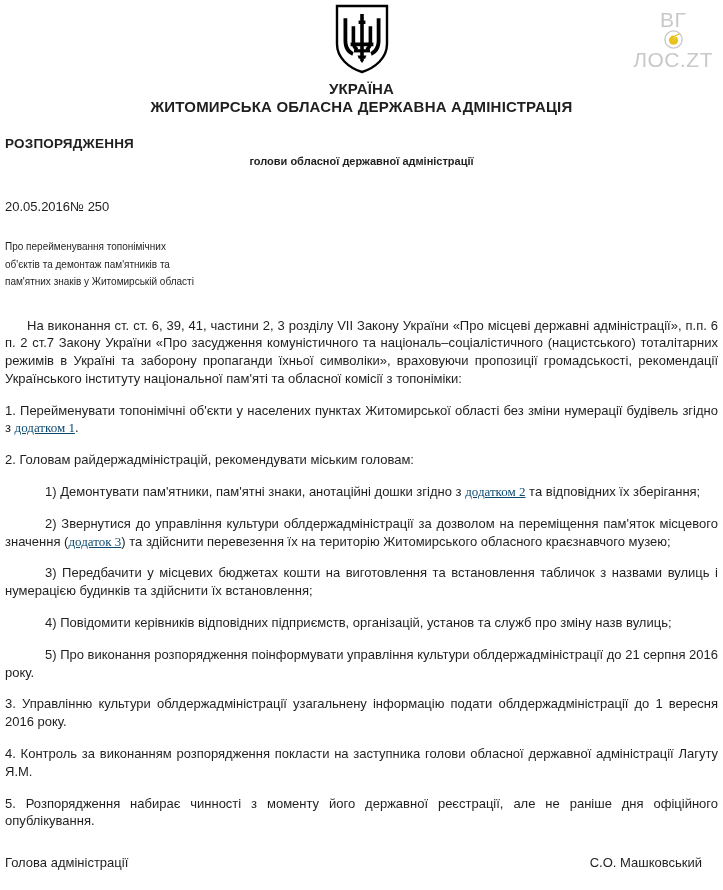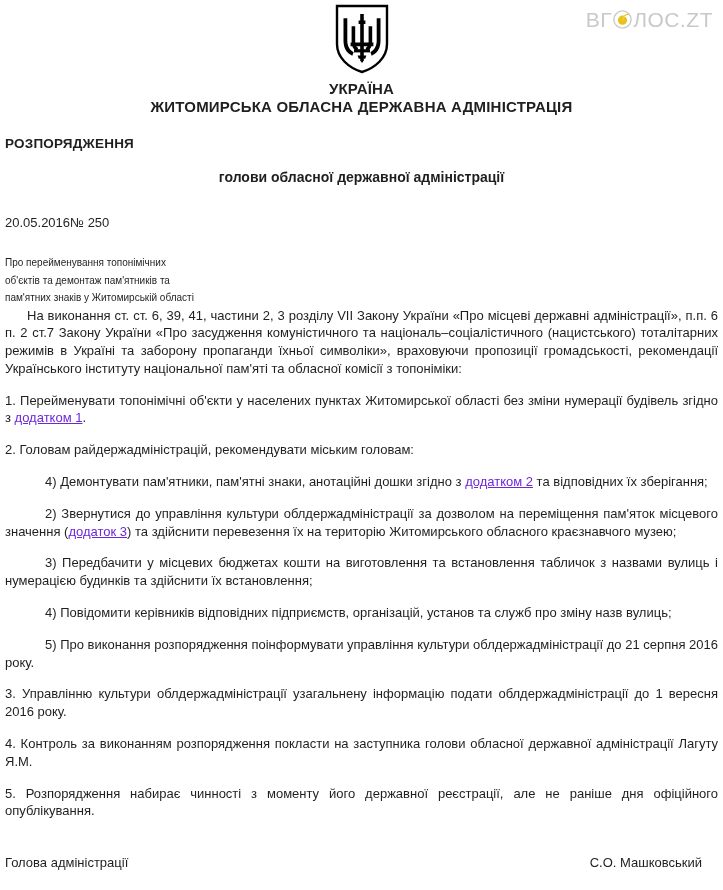--- a/index.html
+++ b/index.html
@@ -31,20 +31,21 @@
     position: absolute;
     top: 9px;
     right: 10px;
     display: flex;
     align-items: center;
     font-family: "Liberation Sans", "DejaVu Sans", sans-serif;
     font-size: 21px;
     letter-spacing: 0.5px;
     color: #c9c9c9;
     user-select: none;
+    flex-direction: column;
   }
   .wm-part { line-height: 1; }
   .wm-dot {
     display: inline-block;
     position: relative;
     width: 19px;
     height: 19px;
     margin: 0 1px;
   }
   .wm-dot svg { display: block; }
@@ -72,23 +73,23 @@
     text-align: left;
     margin-top: 20px;
     font-weight: bold;
     font-size: 13.5px;
     line-height: 17px;
     letter-spacing: 0.2px;
   }
   .doc-kind-sub {
     text-align: center;
     font-weight: bold;
-    font-size: 14px;
+    font-size: 11px;
     line-height: 17px;
-    margin-top: 17px;
+    margin-top: 1px;
   }
 
   
   .meta-row {
     display: flex;
     align-items: baseline;
     margin-top: 29px;
     font-size: 13px;
   }
 
@@ -97,37 +98,39 @@
     margin-top: 24px;
     font-size: 10px;
     line-height: 17.5px;
     max-width: 330px;
     text-align: left;
   }
   .subject-line { display: block; }
 
   
   .body {
+    margin-top: 26px;
     font-size: 13px;
     line-height: 17.8px;
     text-align: justify;
     text-justify: inter-word;
   }
   .para {
     margin: 0 0 14px 0;
     text-align: justify;
     text-justify: inter-word;
   }
   .para.indent-first { text-indent: 22px; }
   .para.sub { text-indent: 40px; }
 
   a.doclink {
-    color: #6d28d9;
+    color: #0c4a6e;
     text-decoration: underline;
     cursor: pointer;
+    font-family: Liberation Serif, serif;
   }
 
   
   .sign-row {
     position: absolute;
     left: 5px;
     right: 21px;
     bottom: 20px;
     display: flex;
     justify-content: space-between;
@@ -199,21 +202,21 @@
 
     <p class="para indent-first">На виконання ст. ст. 6, 39, 41, частини 2, 3 розділу VII Закону України «Про місцеві державні адміністрації», п.п. 6 п. 2 ст.7 Закону України «Про засудження комуністичного та національ–соціалістичного (нацистського) тоталітарних режимів в Україні та заборону пропаганди їхньої символіки», враховуючи пропозиції громадськості, рекомендації Українського інституту національної пам'яті та обласної комісії з топоніміки:</p>
 
     <p class="para">
       <span>1. Перейменувати топонімічні об'єкти у населених пунктах Житомирської області без зміни нумерації будівель згідно з </span><a class="doclink" href="#">додатком 1</a><span>.</span>
     </p>
 
     <p class="para">2. Головам райдержадміністрацій, рекомендувати міським головам:</p>
 
     <p class="para sub">
-      <span>4) Демонтувати пам'ятники, пам'ятні знаки, анотаційні дошки згідно з </span><a class="doclink" href="#">додатком 2</a><span> та відповідних їх зберігання;</span>
+      <span>1) Демонтувати пам'ятники, пам'ятні знаки, анотаційні дошки згідно з </span><a class="doclink" href="#">додатком 2</a><span> та відповідних їх зберігання;</span>
     </p>
 
     <p class="para sub">
       <span>2) Звернутися до управління культури облдержадміністрації за дозволом на переміщення пам'яток місцевого значення (</span><a class="doclink" href="#">додаток 3</a><span>) та здійснити перевезення їх на територію Житомирського обласного краєзнавчого музею;</span>
     </p>
 
     <p class="para sub">3) Передбачити у місцевих бюджетах кошти на виготовлення та встановлення табличок з назвами вулиць і нумерацією будинків та здійснити їх встановлення;</p>
 
     <p class="para sub">4) Повідомити керівників відповідних підприємств, організацій, установ та служб про зміну назв вулиць;</p>
 

